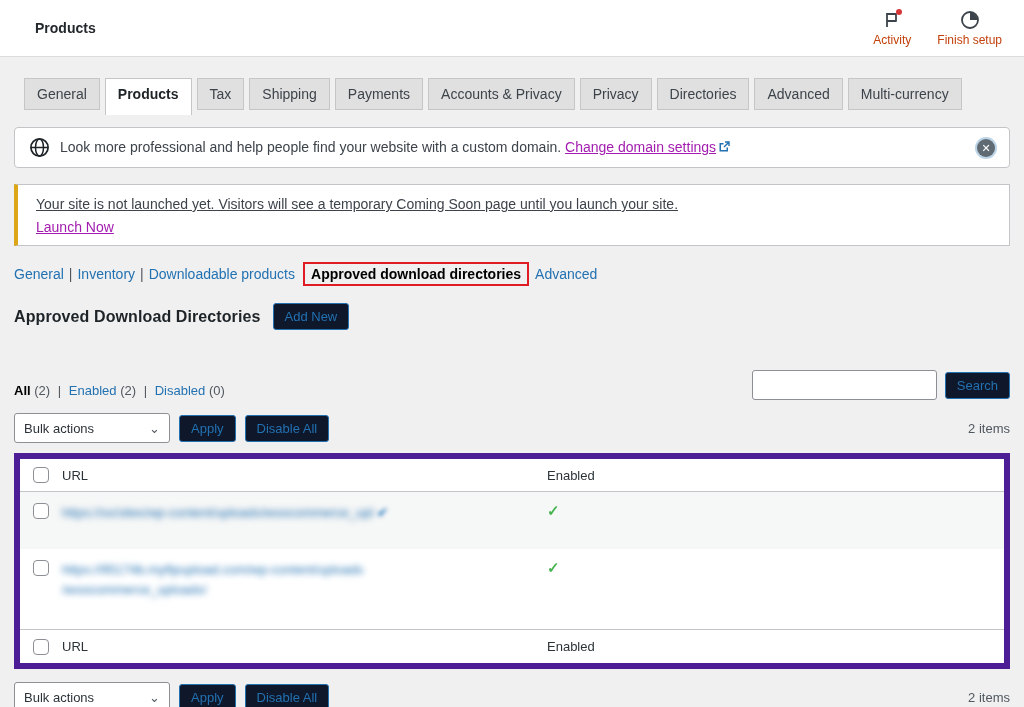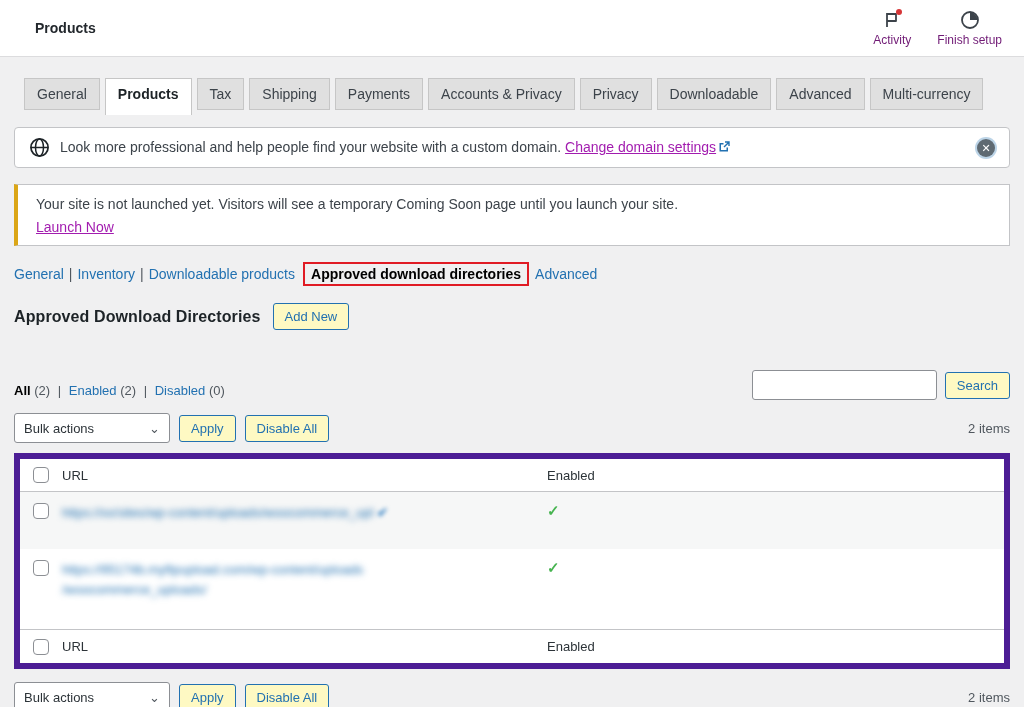--- a/index.html
+++ b/index.html
@@ -13,21 +13,21 @@
   }
   
   .admin-header {
     height:57px; background:#fff; border-bottom:1px solid #dcdcde;
     display:flex; align-items:center; justify-content:space-between;
     padding:0 22px 0 35px;
   }
   .admin-title { font-size:14px; font-weight:700; color:#23282d; }
   .header-actions { display:flex; gap:26px; }
   .header-action { display:flex; flex-direction:column; align-items:center; gap:3px; cursor:pointer; }
-  .header-action .lbl { font-size:12px; color:#701a75; }
+  .header-action .lbl { font-size:12px; color:#c2410c; }
   .icon-wrap { position:relative; width:20px; height:20px; }
   .red-dot { position:absolute; top:-1px; right:0; width:6px; height:6px; background:#d63638; border-radius:50%; }
 
   
   .content { padding:0 14px; }
 
   
   .tab-bar { margin:21px 0 0 10px; display:flex; }
   .tab {
     background:#e0e0e0; border:1px solid #c6c6c6; border-bottom-color:#c6c6c6;
@@ -49,40 +49,40 @@
   .ext-ico { display:inline-block; vertical-align:-1px; margin-left:2px; }
   .dismiss {
     width:18px; height:18px; border-radius:50%; background:#5f6a72; color:#fff;
     font-size:11px; line-height:18px; text-align:center; cursor:pointer;
     box-shadow:0 0 0 2px rgba(34,113,177,.30); flex:0 0 auto;
   }
 
   
   .launch-notice {
     margin-top:16px; background:#fff; border:1px solid #c3c4c7; border-left:4px solid #dba617;
-    padding:11px 20px 10px 18px; font-size:14px;
+    padding:11px 20px 10px 18px; font-size:14px;text-decoration:underline;
   }
   .launch-notice .msg { color:#3c434a; }
   .launch-notice .link { display:inline-block; margin-top:7px; }
 
   
   .subnav { margin-top:16px; font-size:14px; display:flex; align-items:center; flex-wrap:nowrap; }
   .subnav a { color:#2271b1; text-decoration:none; cursor:pointer; }
   .subnav .sep { color:#50575e; margin:0 5px; }
   .subnav-current {
     font-weight:700; color:#000; border:2px solid #e01b24; padding:2px 6px;
     margin:0 4px 0 8px; white-space:nowrap;
   }
   .subnav .last { margin-left:2px; }
 
   
   .heading-row { margin-top:17px; display:flex; align-items:center; gap:12px; }
   h1.page-title { font-size:16px; font-weight:700; color:#1d2327; letter-spacing:.1px; }
   .btn {
-    display:inline-block; background:#fef9c3; border:1px solid #2271b1; color:#2271b1;
+    display:inline-block; background:#0f172a; border:1px solid #2271b1; color:#2271b1;
     border-radius:3px; font-size:13px; padding:5px 11px; cursor:pointer; white-space:nowrap;
     font-family:"Liberation Sans", sans-serif;
   }
   .btn-primary { background:#2271b1; color:#fff; padding:7px 13px; }
 
   
   .filter-row { margin-top:12px; display:flex; justify-content:space-between; align-items:flex-end; }
   .views { font-size:13px; padding-bottom:2px; }
   .views .current { font-weight:700; color:#000; text-decoration:none; }
   .views a { color:#2271b1; text-decoration:none; cursor:pointer; }
@@ -156,21 +156,21 @@
 <div class="content">
 
   <div class="tab-bar">
     <div class="tab">General</div>
     <div class="tab active">Products</div>
     <div class="tab">Tax</div>
     <div class="tab">Shipping</div>
     <div class="tab">Payments</div>
     <div class="tab">Accounts &amp; Privacy</div>
     <div class="tab">Privacy</div>
-    <div class="tab">Downloadable</div>
+    <div class="tab">Directories</div>
     <div class="tab">Advanced</div>
     <div class="tab">Multi-currency</div>
   </div>
 
   <div class="domain-notice">
     <span style="flex:0 0 auto; display:flex;">
       <svg width="21" height="21" viewBox="0 0 21 21">
           <circle cx="10.5" cy="10.5" r="8.6" stroke="#1d2327" stroke-width="1.7" fill="none"></circle>
           <ellipse cx="10.5" cy="10.5" rx="4" ry="8.6" stroke="#1d2327" stroke-width="1.5" fill="none"></ellipse>
           <path d="M1.9 10.5h17.2" stroke="#1d2327" stroke-width="1.5"></path>

